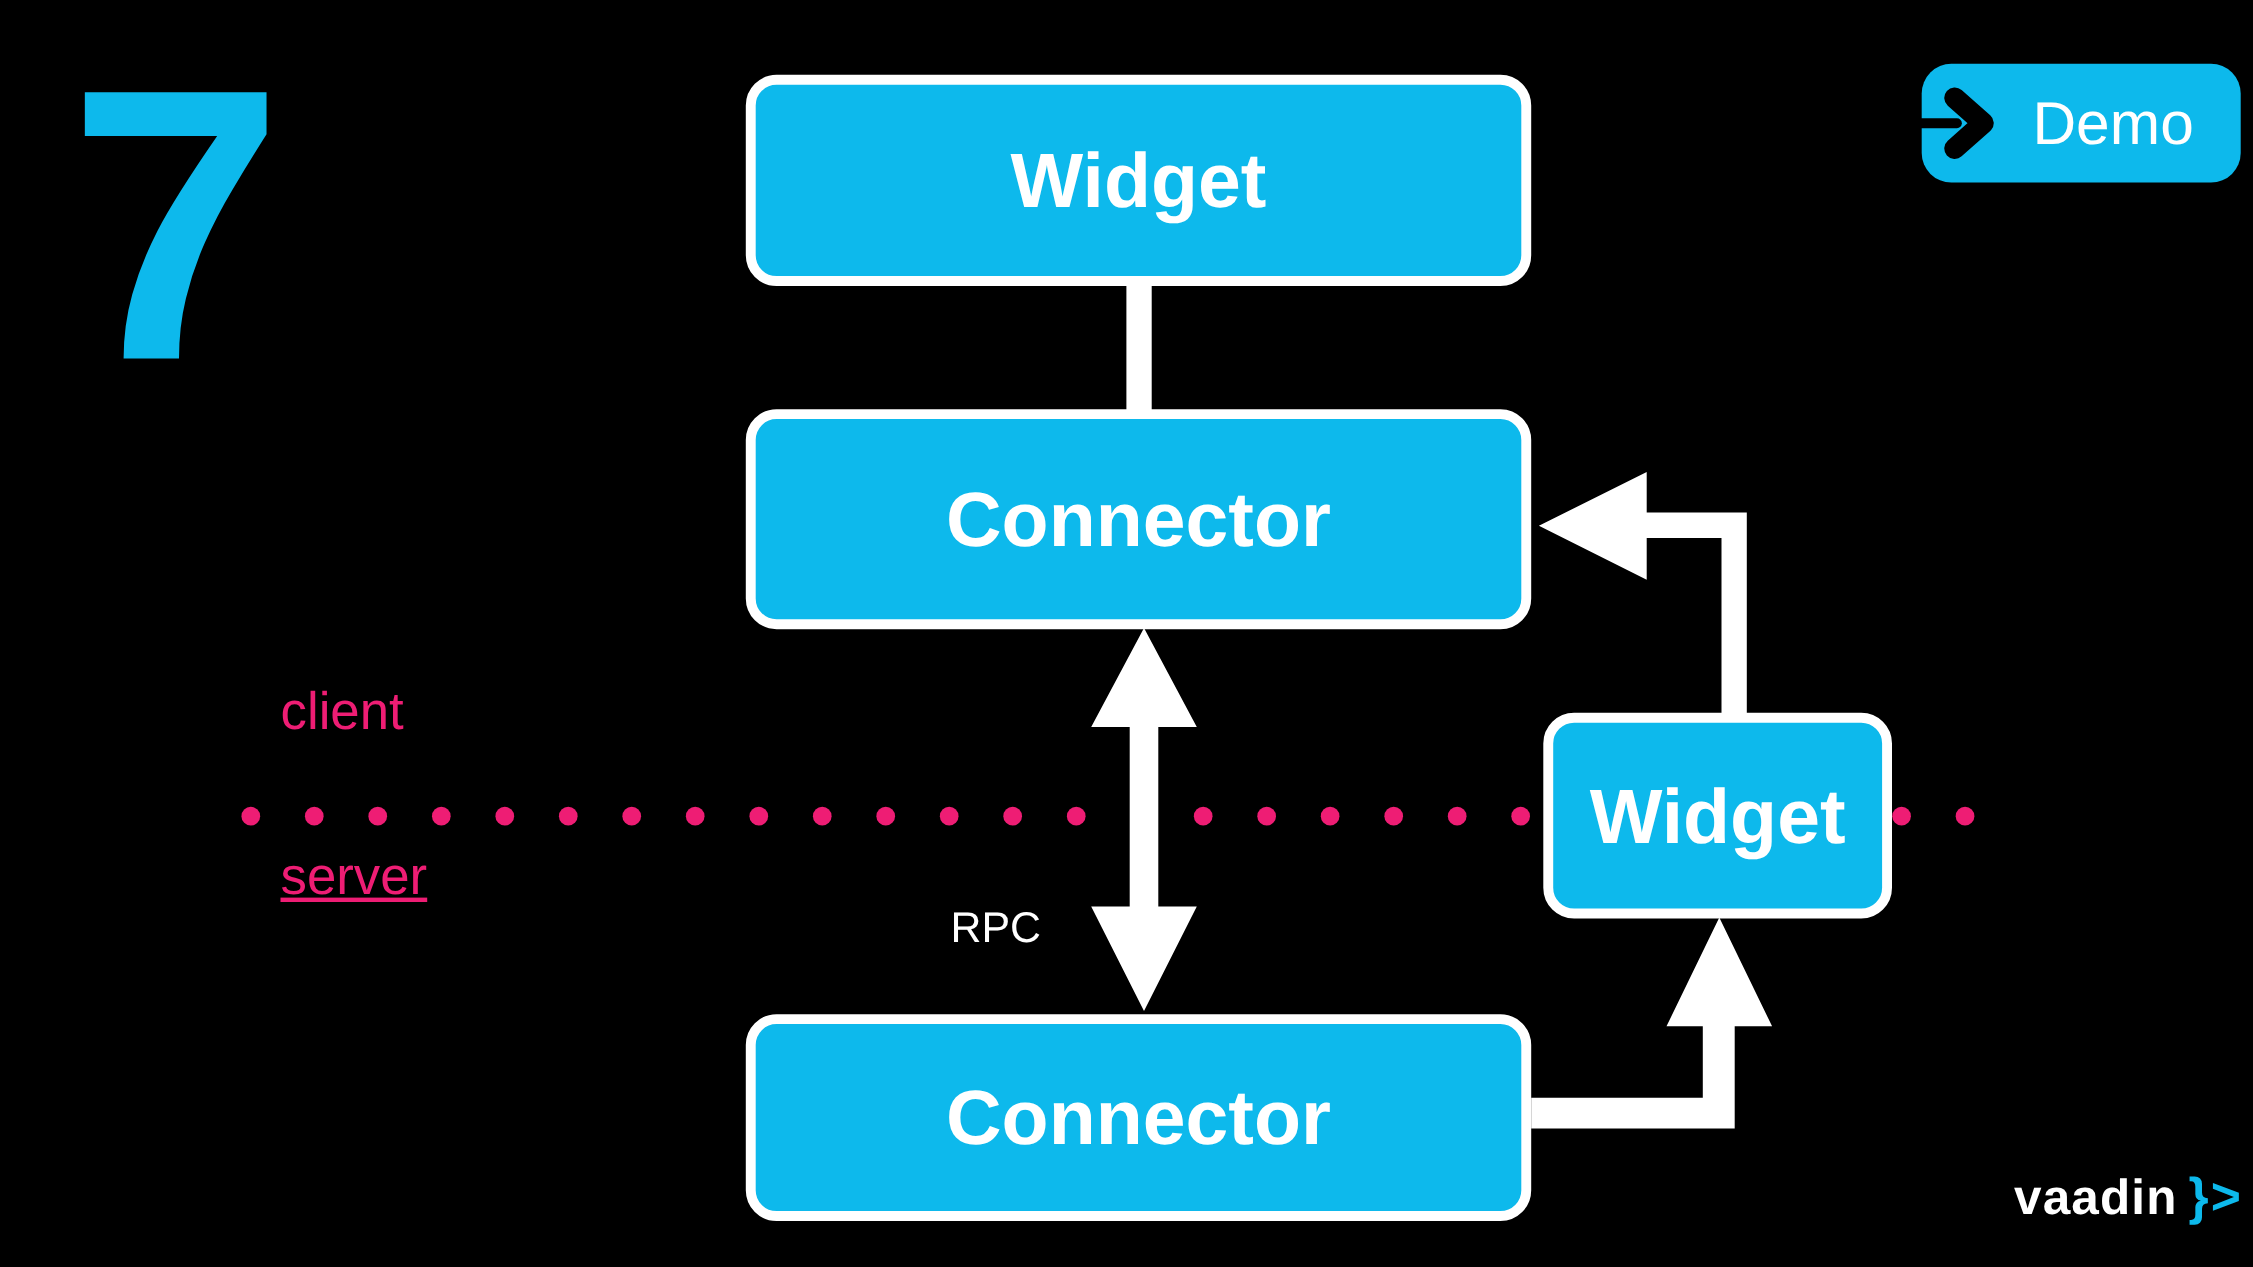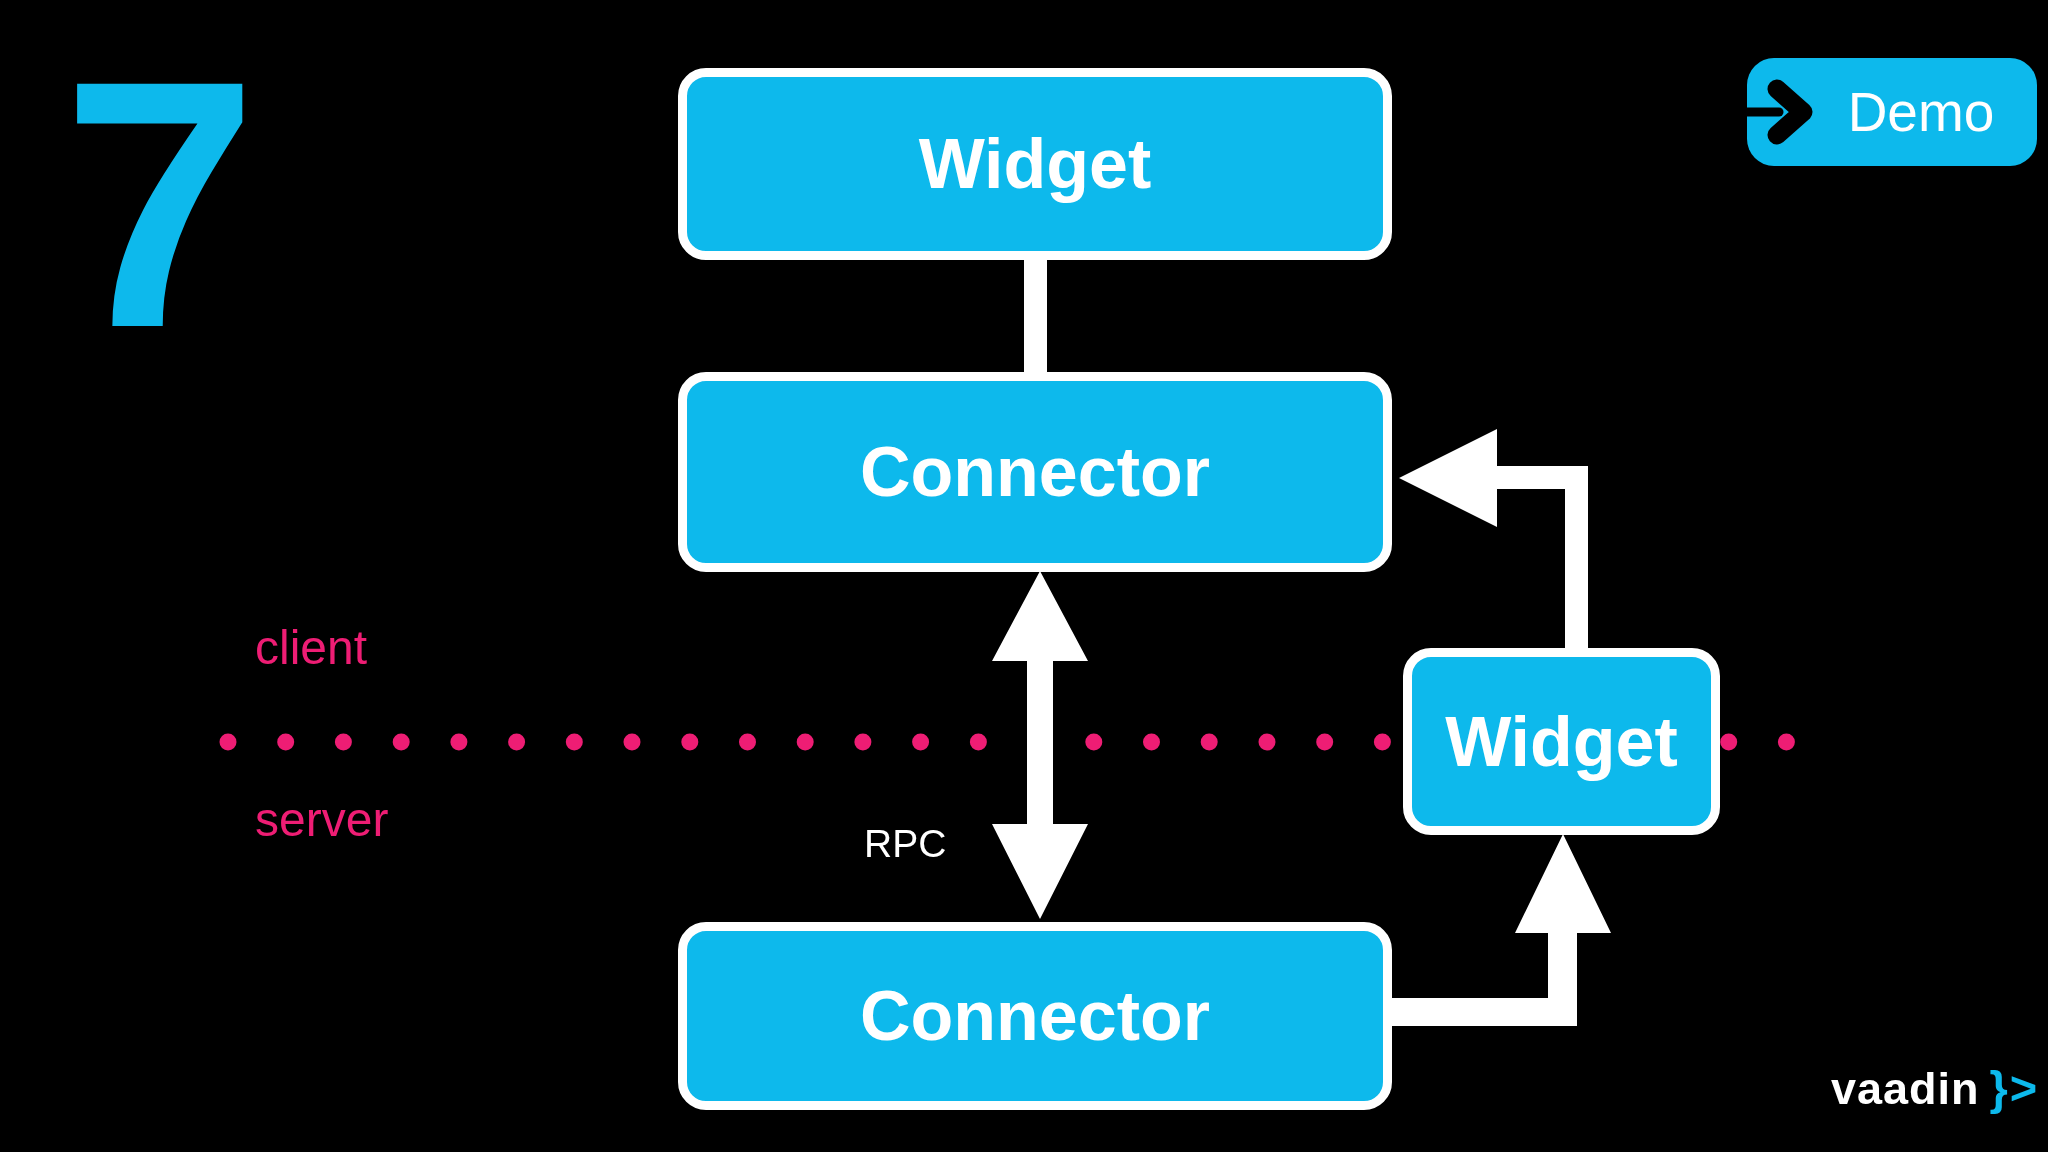--- a/index.html
+++ b/index.html
@@ -42,21 +42,21 @@
   .node-connector { left: 678px;  top: 372px; width: 714px; height: 200px; border-radius: 28px; }
   .node-component { left: 678px;  top: 922px; width: 714px; height: 188px; }
   .node-state     { left: 1403px; top: 648px; width: 317px; height: 187px; }
 
   
   .tier-label {
     position: absolute; left: 255px; z-index: 2;
     color: var(--pink); font-size: 48px; font-weight: 300; line-height: 1.15;
   }
   .tier-client { top: 620px; }
-  .tier-server { top: 792px; }
+  .tier-server { top: 770px; text-decoration: underline; }
 
   
   .edge-label {
     position: absolute; left: 864px; top: 822px; z-index: 2;
     color: var(--white); font-size: 39px; font-weight: 400;
   }
 
   
   .demo-button {
     position: absolute; left: 1747px; top: 58px; z-index: 2;

